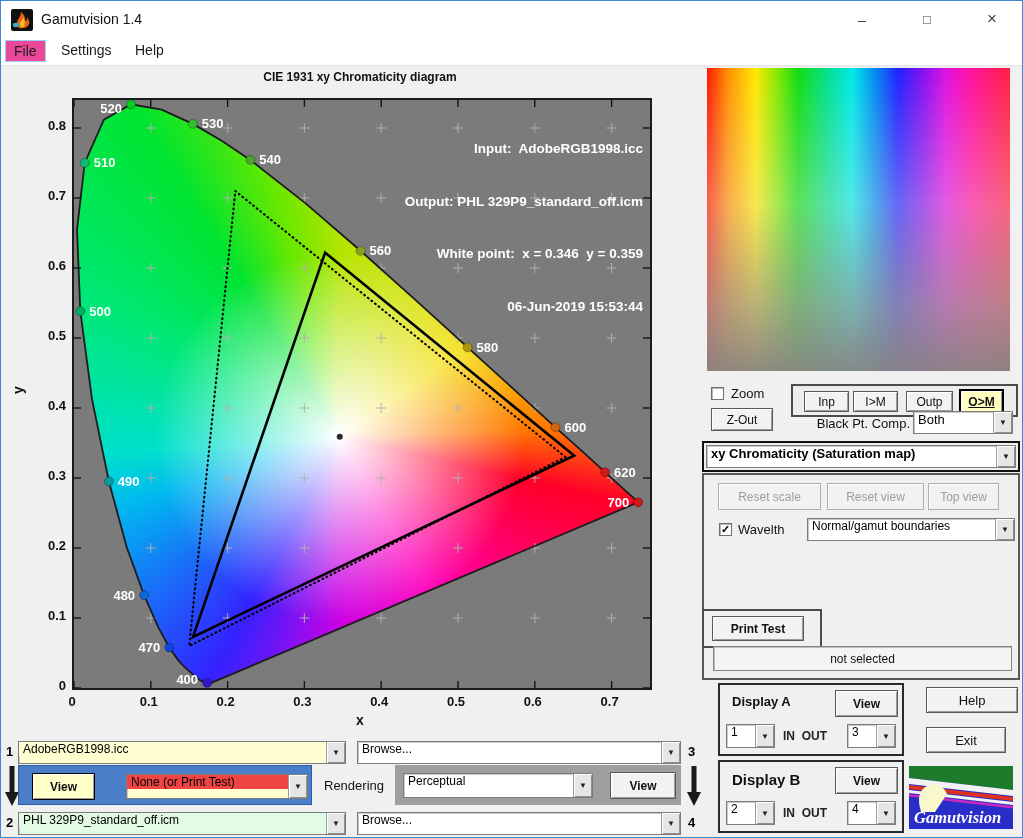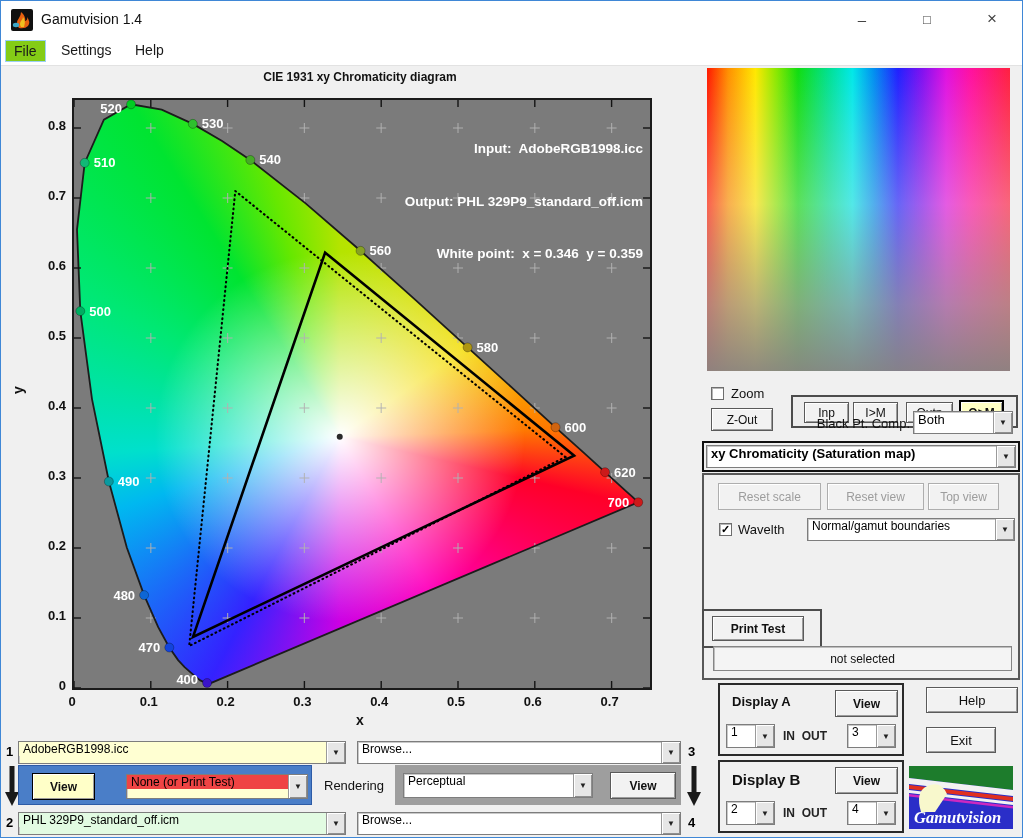--- a/index.html
+++ b/index.html
@@ -6,21 +6,21 @@
   .window{position:relative;width:1023px;height:838px;background:#f0f0f0;overflow:hidden;
           box-shadow:inset 0 0 0 1px #3f87d6;}
   
   .titlebar{position:absolute;left:1px;top:1px;width:1021px;height:37px;background:#ffffff;}
   .app-icon{position:absolute;left:10px;top:8px;width:22px;height:22px;}
   .title-text{position:absolute;left:40px;top:10px;font-size:14px;color:#111;}
   .wbtn{position:absolute;top:2px;width:46px;height:32px;display:flex;align-items:center;justify-content:center;
         color:#444;font-size:15px;}
   .menubar{position:absolute;left:1px;top:38px;width:1021px;height:27px;background:#ffffff;border-bottom:1px solid #e2e2e2;}
   .menu-item{position:absolute;top:2px;height:22px;padding:2px 8px;font-size:14px;color:#1a1a1a;box-sizing:border-box;}
-  .menu-item.hl{background:#84cc16;border:1px solid #9cd0f5;}
+  .menu-item.hl{background:#ec4899;border:1px solid #9cd0f5;}
   
   .chart-title{position:absolute;left:10px;top:70px;width:700px;text-align:center;font-size:12px;font-weight:bold;color:#111;}
   #plot{position:absolute;left:72px;top:98px;width:576px;height:588px;background:#7b7b7b;border:2px solid #1b1b1b;box-sizing:content-box;}
   #horseshoe{position:absolute;left:0;top:0;width:576px;height:588px;}
   #plot-svg{position:absolute;left:0;top:0;width:576px;height:588px;}
   #chart-info{position:absolute;right:7px;top:5px;text-align:right;color:#fff;font-weight:bold;font-size:13.5px;line-height:17.5px;white-space:pre;}
   .tick-label{position:absolute;font-size:13px;font-weight:bold;color:#111;}
   .axis-label{position:absolute;font-size:14px;font-weight:bold;color:#111;}
   
   .btn3d{position:absolute;display:flex;align-items:center;justify-content:center;background:#f2f2f2;
@@ -253,20 +253,21 @@
         <text x="490.536" y="331.75" fill="#fff" font-size="13" font-weight="bold" text-anchor="start" font-family="Liberation Sans, sans-serif">600</text>
         <circle cx="531.072" cy="372.18999999999994" r="4.5" fill="#cc1a1a" stroke="rgba(0,0,0,0.35)" stroke-width="0.8"></circle>
         <text x="540.072" y="376.68999999999994" fill="#fff" font-size="13" font-weight="bold" text-anchor="start" font-family="Liberation Sans, sans-serif">620</text>
         <circle cx="564.2496" cy="402.29" r="4.5" fill="#cc1a1a" stroke="rgba(0,0,0,0.35)" stroke-width="0.8"></circle>
         <text x="555.2496" y="406.79" fill="#fff" font-size="13" font-weight="bold" text-anchor="end" font-family="Liberation Sans, sans-serif">700</text>
       </svg>
     <div id="chart-info">
       <div>Input:  AdobeRGB1998.icc</div>
       <div>Output: PHL 329P9_standard_off.icm</div>
       <div>White point:  x = 0.346  y = 0.359</div>
+      <div>06-Jun-2019 15:53:44</div>
     </div>
   </div>
   <div id="tick-labels">
       <div class="tick-label" style="left: 52px; top: 694px; width: 40px; text-align: center;">0</div>
       <div class="tick-label" style="left: 128.8px; top: 694px; width: 40px; text-align: center;">0.1</div>
       <div class="tick-label" style="left: 205.6px; top: 694px; width: 40px; text-align: center;">0.2</div>
       <div class="tick-label" style="left: 282.4px; top: 694px; width: 40px; text-align: center;">0.3</div>
       <div class="tick-label" style="left: 359.2px; top: 694px; width: 40px; text-align: center;">0.4</div>
       <div class="tick-label" style="left: 436px; top: 694px; width: 40px; text-align: center;">0.5</div>
       <div class="tick-label" style="left: 512.8px; top: 694px; width: 40px; text-align: center;">0.6</div>
@@ -282,21 +283,21 @@
       <div class="tick-label" style="left: 26px; top: 118px; width: 40px; text-align: right;">0.8</div>
     </div>
   <div class="axis-label" style="left:340px;top:712px;width:40px;text-align:center;">x</div>
   <div class="axis-label" style="left:14px;top:382px;transform:rotate(-90deg);">y</div>
 
   <div class="satmap" id="satmap" style="left: 707px; top: 68px; width: 303px; height: 303px; background: linear-gradient(rgba(255, 255, 255, 0) 0%, rgba(236, 232, 230, 0.35) 45%, rgba(165, 160, 157, 0.75) 78%, rgba(138, 134, 132, 0.95) 100%), linear-gradient(90deg, rgb(255, 24, 0) 0%, rgb(255, 144, 0) 7%, rgb(255, 232, 0) 16%, rgb(136, 232, 0) 23%, rgb(16, 221, 16) 30%, rgb(0, 224, 144) 40%, rgb(0, 232, 232) 48%, rgb(0, 144, 240) 55%, rgb(32, 32, 255) 63%, rgb(128, 16, 240) 71%, rgb(224, 16, 224) 79%, rgb(255, 16, 160) 87%, rgb(255, 32, 64) 100%);"></div>
 
   <div class="checkbox" style="left:711px;top:387px;"></div>
   <span class="lbl" style="left:731px;top:386px;font-size:13px;">Zoom</span>
 
-  <div class="frame" style="left:791px;top:395px;width:227px;height:33px;background:#ededed;">
+  <div class="frame" style="left:791px;top:384px;width:227px;height:33px;background:#ededed;">
     <div class="btn3d" style="left:11px;top:5px;width:45px;height:21px;">Inp</div>
     <div class="btn3d" style="left:60px;top:5px;width:45px;height:21px;">I&gt;M</div>
     <div class="btn3d" style="left:113px;top:5px;width:47px;height:21px;">Outp</div>
     <div class="btn3d active" style="left:166px;top:3px;width:45px;height:25px;text-decoration:underline;">O&gt;M</div>
   </div>
 
   <div class="btn3d" style="left:711px;top:408px;width:62px;height:23px;">Z-Out</div>
   <span class="lbl" style="left:806px;top:416px;width:104px;text-align:right;font-size:13px;">Black Pt. Comp.</span>
   <div class="combo" style="left:913px;top:411px;width:100px;height:23px;">
     <span class="combo-text" style="font-size:13px;">Both</span>
@@ -348,21 +349,21 @@
       <span class="combo-btn">▼</span>
     </div>
     <span class="lbl" style="left:63px;top:44px;font-size:12px;font-weight:bold;color:#222;">IN  OUT</span>
     <div class="combo" style="left:127px;top:39px;width:49px;height:24px;">
       <span class="combo-text">4</span>
       <span class="combo-btn">▼</span>
     </div>
   </div>
 
   <div class="btn3d" style="left:926px;top:687px;width:92px;height:26px;font-size:13px;">Help</div>
-  <div class="btn3d" style="left:926px;top:727px;width:70px;height:26px;font-size:13px;">Exit</div>
+  <div class="btn3d" style="left:926px;top:727px;width:80px;height:26px;font-size:13px;">Exit</div>
 
   <svg class="logo" style="left:909px;top:766px;" width="104" height="63" viewBox="0 0 104 63">
     <rect x="0" y="0" width="104" height="63" fill="#2a2ec8"></rect>
     <polygon points="0,0 104,0 104,24 0,12" fill="#1d7c2c"></polygon>
     <polygon points="0,12 104,24 104,30 0,18" fill="#f2f2f2"></polygon>
     <polygon points="0,19 104,31 104,35 0,23" fill="#e03020"></polygon>
     <polygon points="0,24 104,36 104,39 0,27" fill="#f2f2f2"></polygon>
     <polygon points="0,28 104,40 104,42.5 0,30.5" fill="#cc28c0"></polygon>
     <path d="M12 46 Q6 26 18 20 Q32 14 38 28 L26 46 Z" fill="#f8f8cc"></path>
     <text x="5" y="57" font-family="Liberation Serif, serif" font-style="italic" font-weight="bold" font-size="16.5" fill="#ffffff" id="logo-text">Gamutvision</text>

